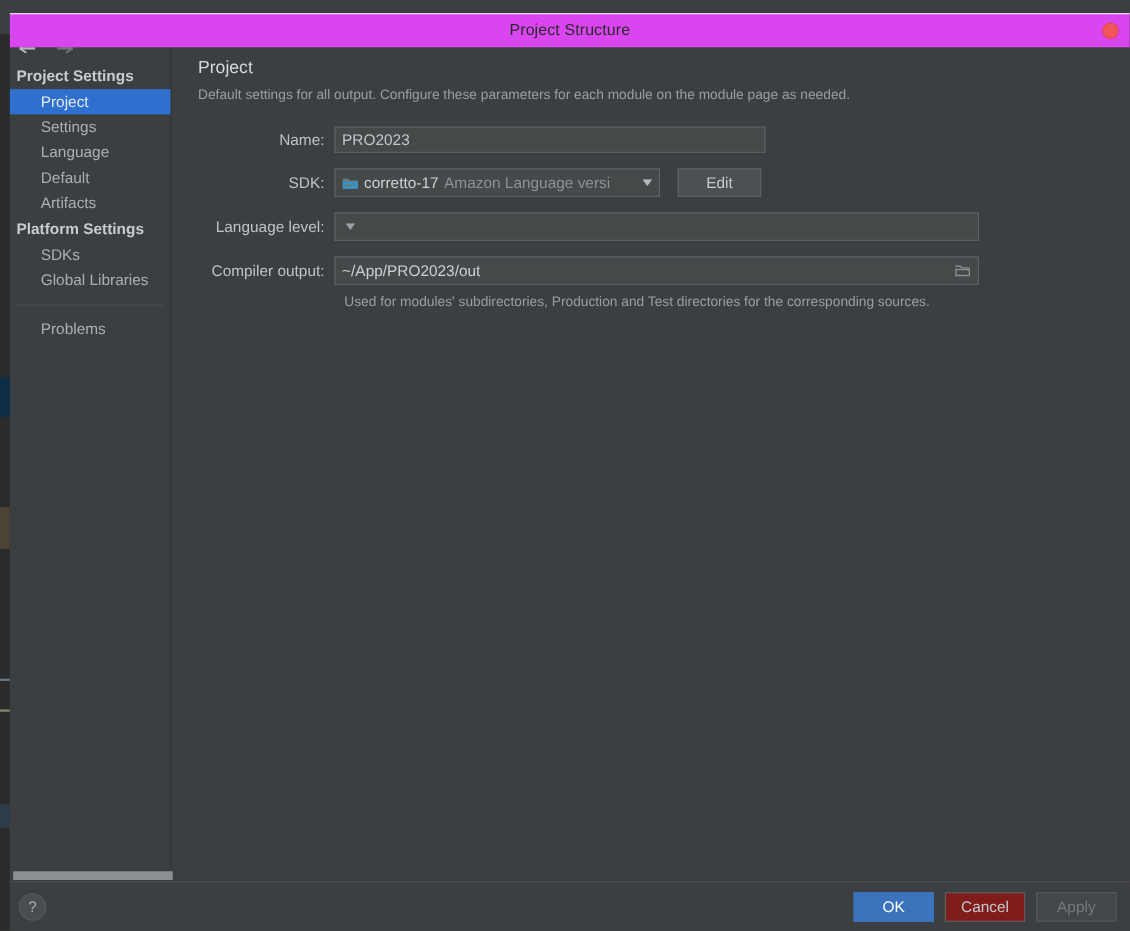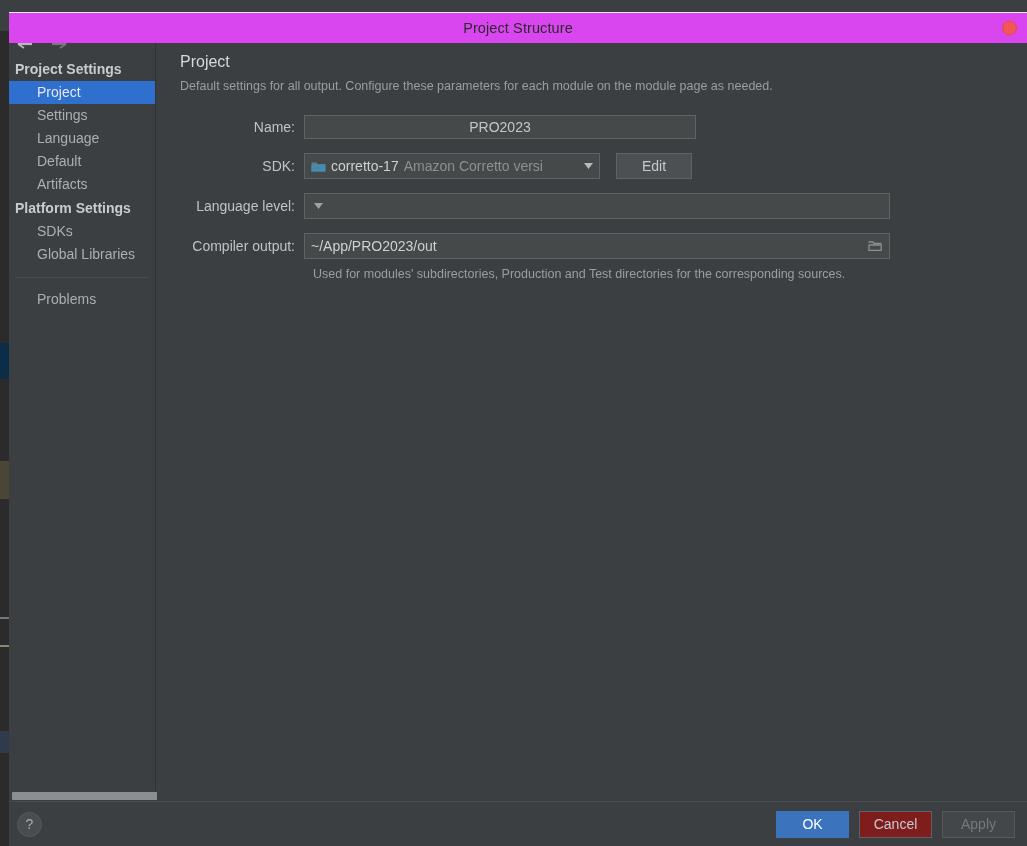--- a/index.html
+++ b/index.html
@@ -173,21 +173,21 @@
     height: 24px;
     background: #45494a;
     border: 1px solid #5e6364;
     color: #c3c7c9;
     font-size: 14px;
     font-family: "Liberation Sans", sans-serif;
     padding: 0 6px;
     line-height: 22px;
     outline: none;
   }
-  .text-input.name-w { width: 392px; text-align: center; }
+  .text-input.name-w { width: 392px; }
 
   
   .combo {
     height: 26px;
     background: #45494a;
     border: 1px solid #5e6364;
     display: flex;
     align-items: center;
     padding: 0 4px 0 6px;
     cursor: pointer;
@@ -372,21 +372,21 @@
       <div class="combo sdk-w">
         <span class="sdk-icon">
           <svg width="15" height="13" viewBox="0 0 15 13">
             <path d="M0.5 2.5 h5 l1.2 1.6 h7.8 v7.4 h-14 z" fill="#6b7b85"></path>
             <path d="M0.5 5.2 h13.8 v6.3 h-13.8 z" fill="#3592c4"></path>
             <circle cx="4" cy="8.4" r="1.5" fill="#6b7b85"></circle>
             <path d="M4 7.6 h7 v1.6 h-7 z" fill="#6b7b85"></path>
           </svg>
         </span>
         <span class="combo-main">corretto-17</span>
-        <span class="combo-sub">Amazon Corretto versi</span>
+        <span class="combo-sub">Amazon Language versi</span>
         <span class="combo-arrow">
           <svg width="9" height="6" viewBox="0 0 9 6">
               <path d="M0 0 L9 0 L4.5 6 z" fill="#b6babc"></path>
             </svg>
         </span>
       </div>
       <button class="btn btn-edit">Edit</button>
     </div>
 
     <div class="form-row">

